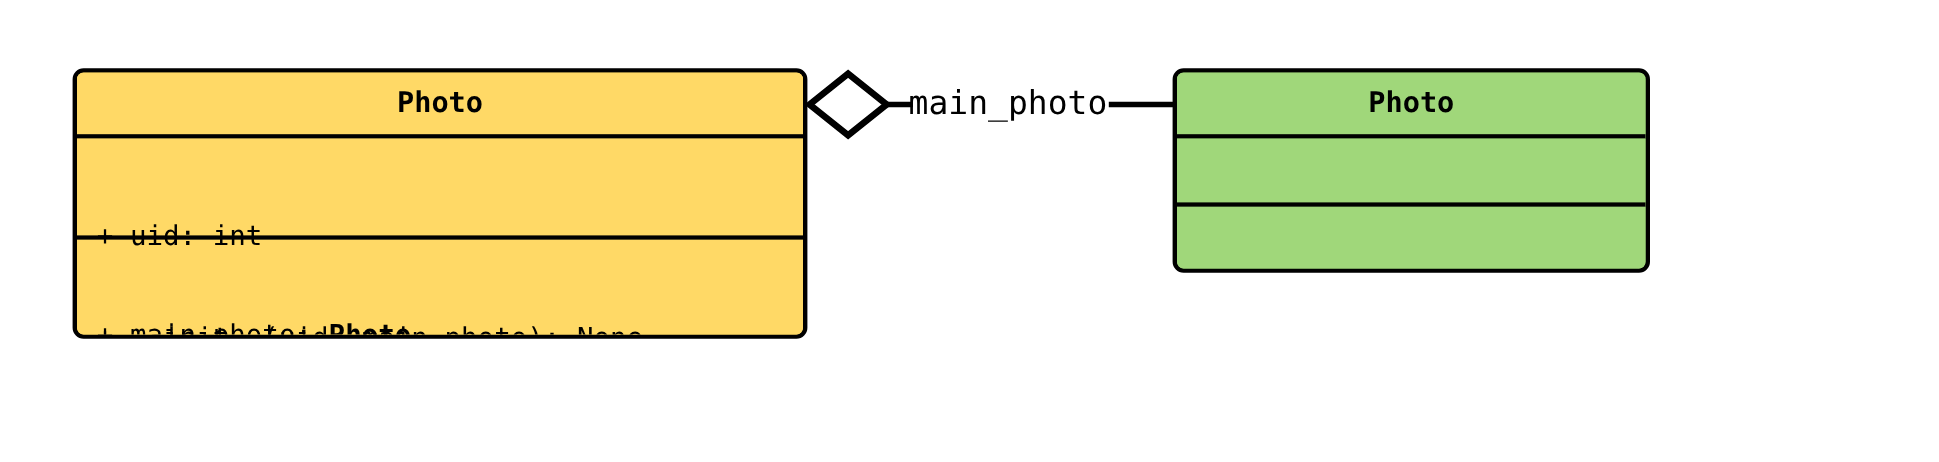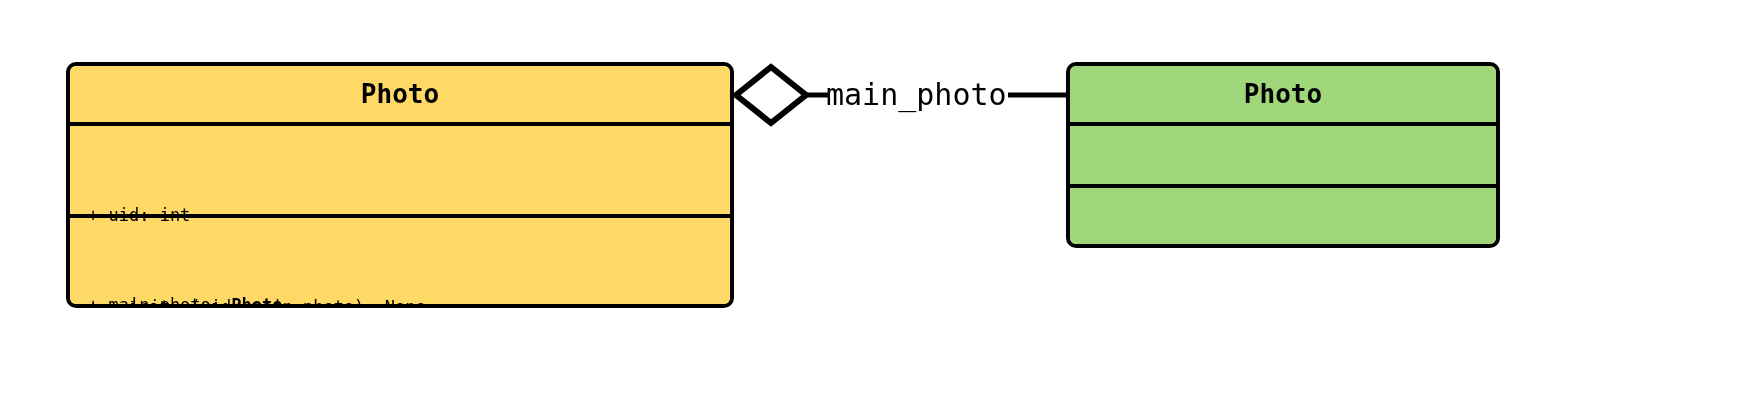--- a/index.html
+++ b/index.html
@@ -45,21 +45,21 @@
     display: flex;
     align-items: center;
     justify-content: center;
   }
   .uml-divider {
     width: 100%;
     height: 4px;
     background: #000000;
   }
   .uml-members {
-    font-size: 17px;
+    font-size: 25px;
     color: #000000;
     line-height: 30px;
     padding: 14px 0 14px 18px;
     white-space: pre;
   }
   .uml-members .member-line { display: block; }
   .uml-members .bold-type { font-weight: bold; }
 
   
   #class-user {

